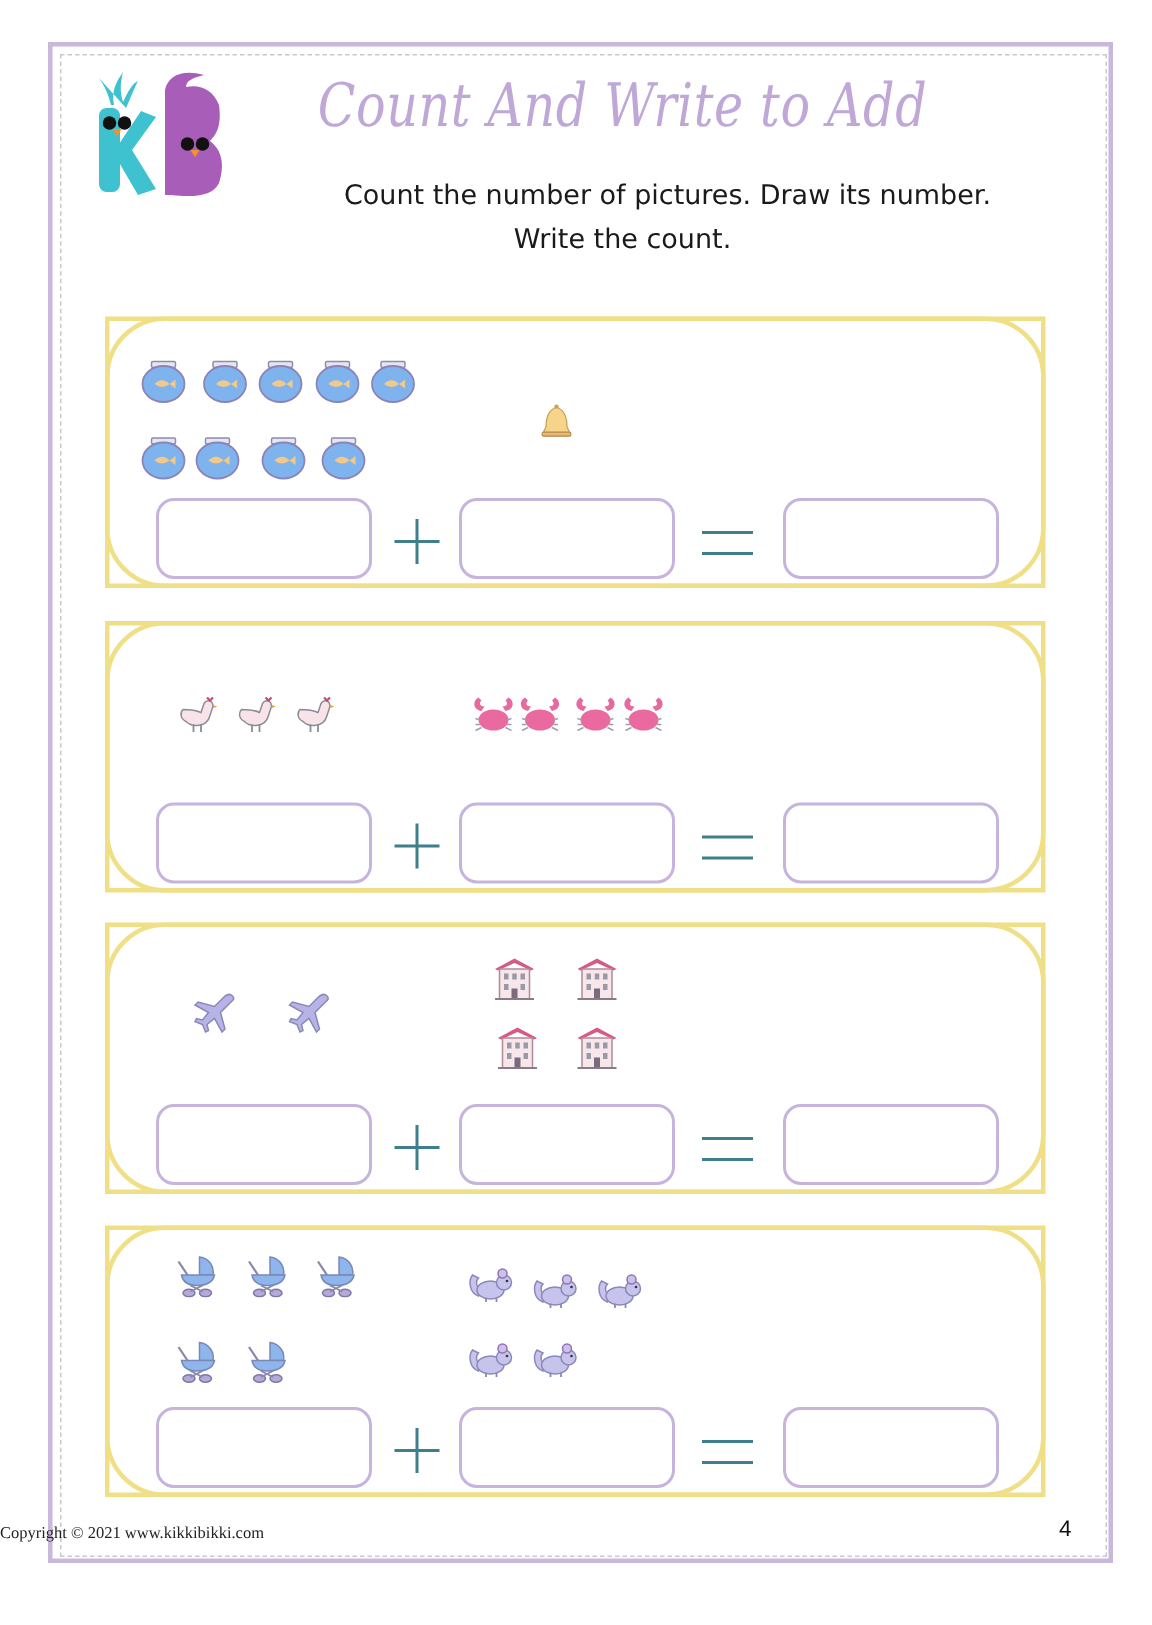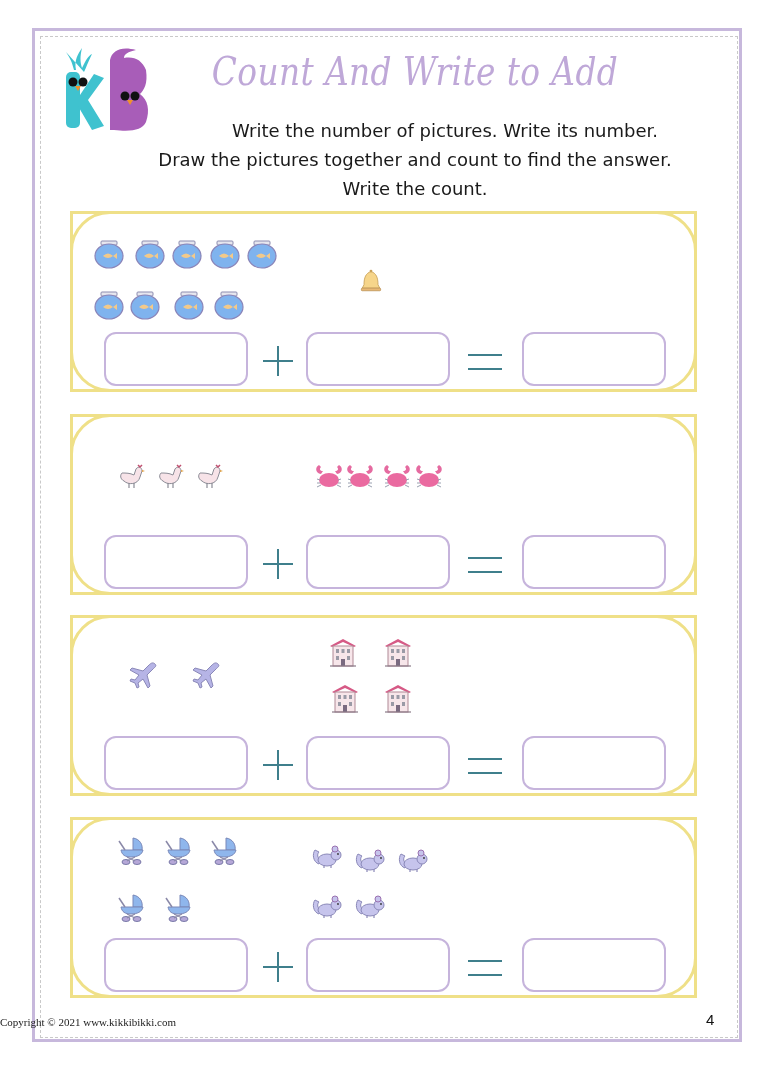--- a/index.html
+++ b/index.html
@@ -42,22 +42,21 @@
     <path d="M58 16 C60 6 70 2 84 6 C76 8 72 10 72 14 C82 12 90 16 94 26 C96 40 92 46 88 50 C96 56 98 66 94 78 C90 86 80 88 62 86 L58 86 Z" fill="#a85db8"></path>
     <circle cx="73" cy="52" r="4.5" fill="#111"></circle>
       <circle cx="83" cy="52" r="4.5" fill="#111"></circle>
     <path d="M75 56 L78 61 L81 56 Z" fill="#f0922c"></path>
   </g>
 </svg>
 
 <div class="title">Count And Write to Add</div>
 
 <div class="instructions">
-  <div style="padding-left:60px;">Write the number of pictures. Write its number.</div>
-  <div>Draw the pictures together and count to find the answer.</div>
+  <div style="padding-left:60px;">Count the number of pictures. Draw its number.</div>
   <div>Write the count.</div>
 </div>
 
 <svg width="0" height="0" style="position:absolute">
   <defs>
     <g id="fishbowl">
       <rect x="8" y="1" width="16" height="4" rx="1" fill="#e6e6ee" stroke="#8c8cb0" stroke-width="1"></rect>
       <ellipse cx="16" cy="16" rx="14" ry="12" fill="#7fb3ee" stroke="#8a84b8" stroke-width="1.2"></ellipse>
       <path d="M10 16 Q15 11 20 16 Q15 20 10 16 Z M20 16 L24 13 L24 19 Z" fill="#f2c98a"></path>
     </g>

